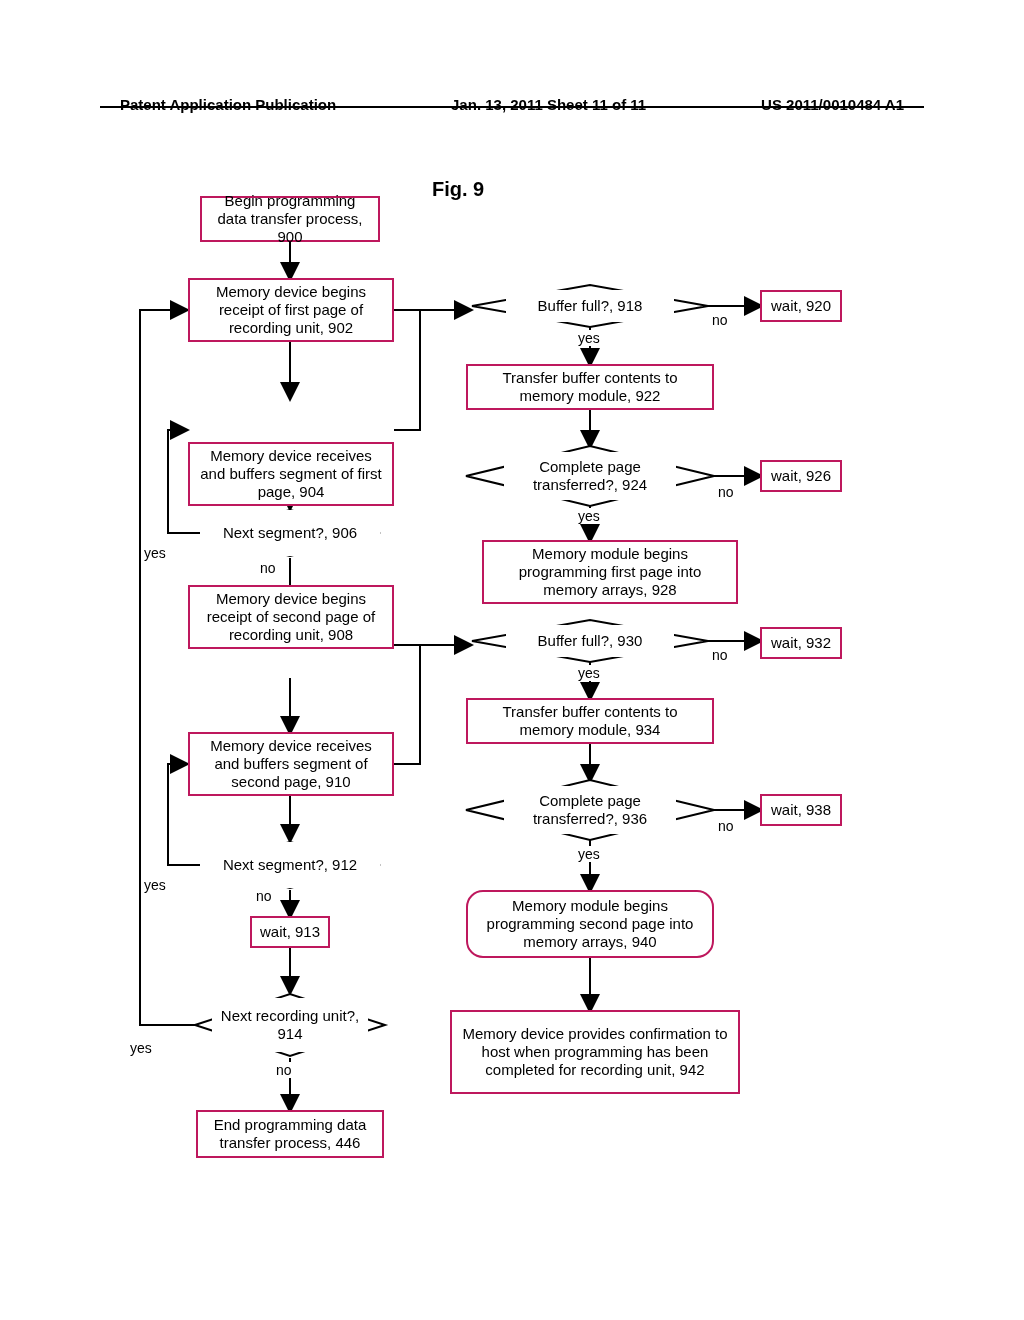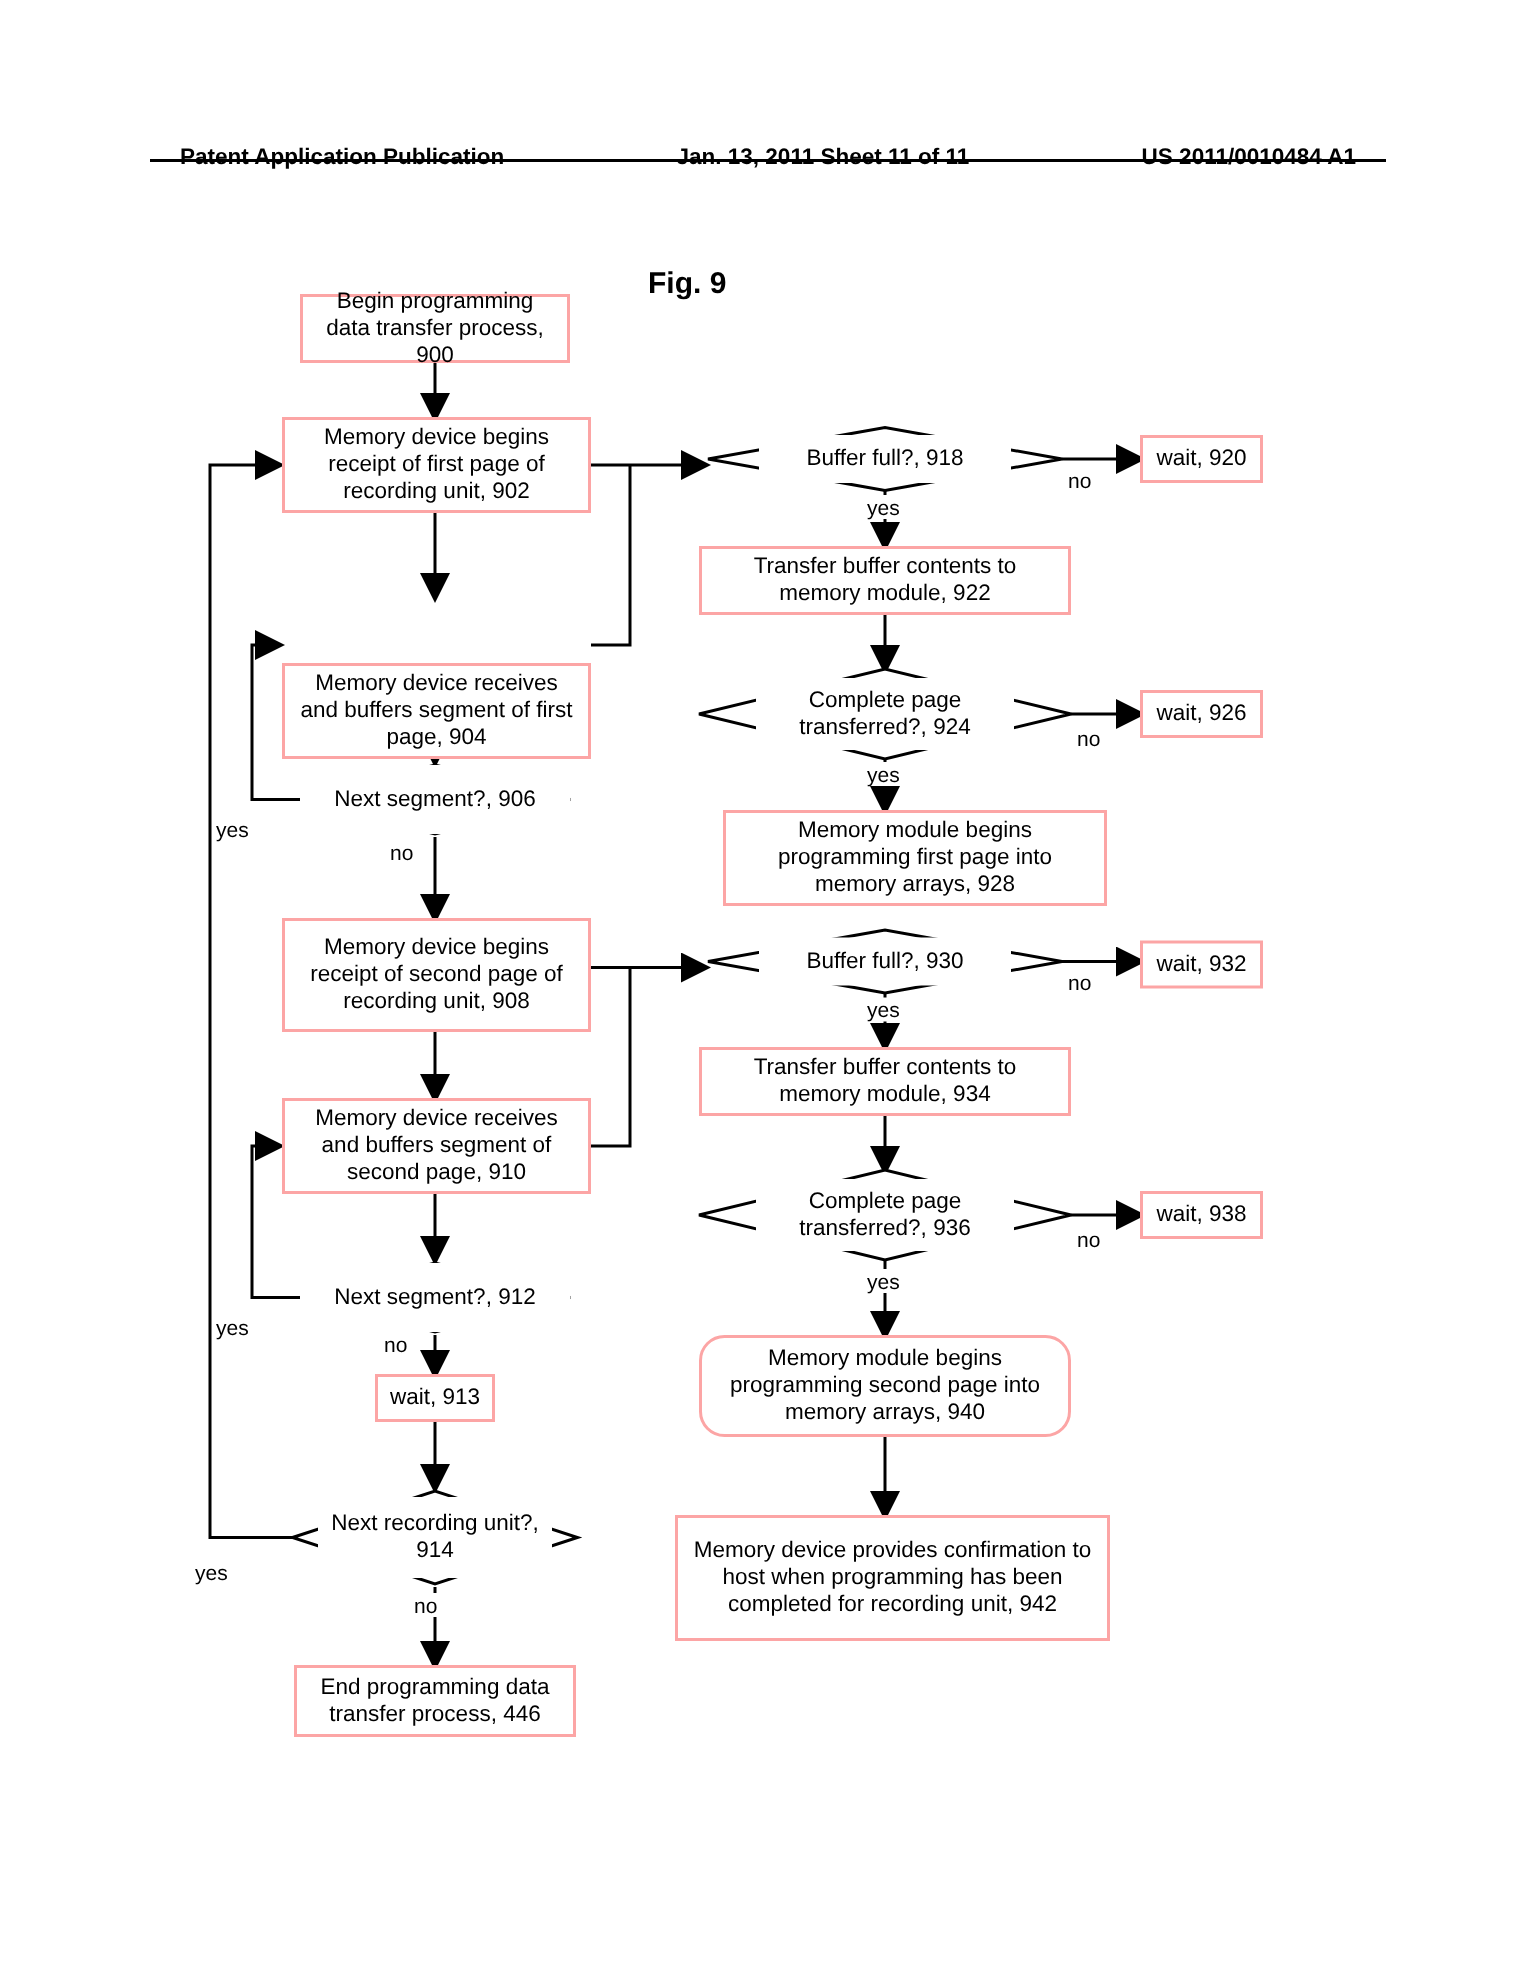--- a/index.html
+++ b/index.html
@@ -34,21 +34,21 @@
     position: absolute;
     top: 178px;
     left: 432px;
     font-size: 20px;
     font-weight: 600;
   }
 
   
   .node {
     position: absolute;
-    border: 2px solid #fca5a5;
+    border: 2px solid #be185d;
     background: #fff;
     display: flex;
     align-items: center;
     justify-content: center;
     text-align: center;
     font-size: 15px;
     line-height: 1.22;
     padding: 4px 6px;
   }
   .diamond {
@@ -161,21 +161,21 @@
 <div class="node" style="left:200px; top:196px; width:180px; height:46px;">Begin programming data transfer process, 900</div>
 <div class="node" style="left:188px; top:278px; width:206px; height:64px;">Memory device begins receipt of first page of recording unit, 902</div>
 <div class="node" style="left:188px; top:398px; width:206px; height:64px;margin-top:44px;">Memory device receives and buffers segment of first page, 904</div>
 
 <div class="diamond" style="left:200px; top:510px; width:180px; height:46px;">
   <div class="diamond-text">Next segment?, 906</div>
 </div>
 <div class="label" style="left:144px; top:545px;">yes</div>
 <div class="label" style="left:260px; top:560px;">no</div>
 
-<div class="node" style="left:188px; top:612px; width:206px; height:76px;">Memory device begins receipt of second page of recording unit, 908</div>
+<div class="node" style="left:188px; top:585px; width:206px; height:64px;">Memory device begins receipt of second page of recording unit, 908</div>
 <div class="node" style="left:188px; top:732px; width:206px; height:64px;">Memory device receives and buffers segment of second page, 910</div>
 
 <div class="diamond" style="left:200px; top:842px; width:180px; height:46px;">
   <div class="diamond-text">Next segment?, 912</div>
 </div>
 <div class="label" style="left:144px; top:877px;">yes</div>
 <div class="label" style="left:256px; top:888px;">no</div>
 
 <div class="node" style="left:250px; top:916px; width:80px; height:32px;">wait, 913</div>
 

